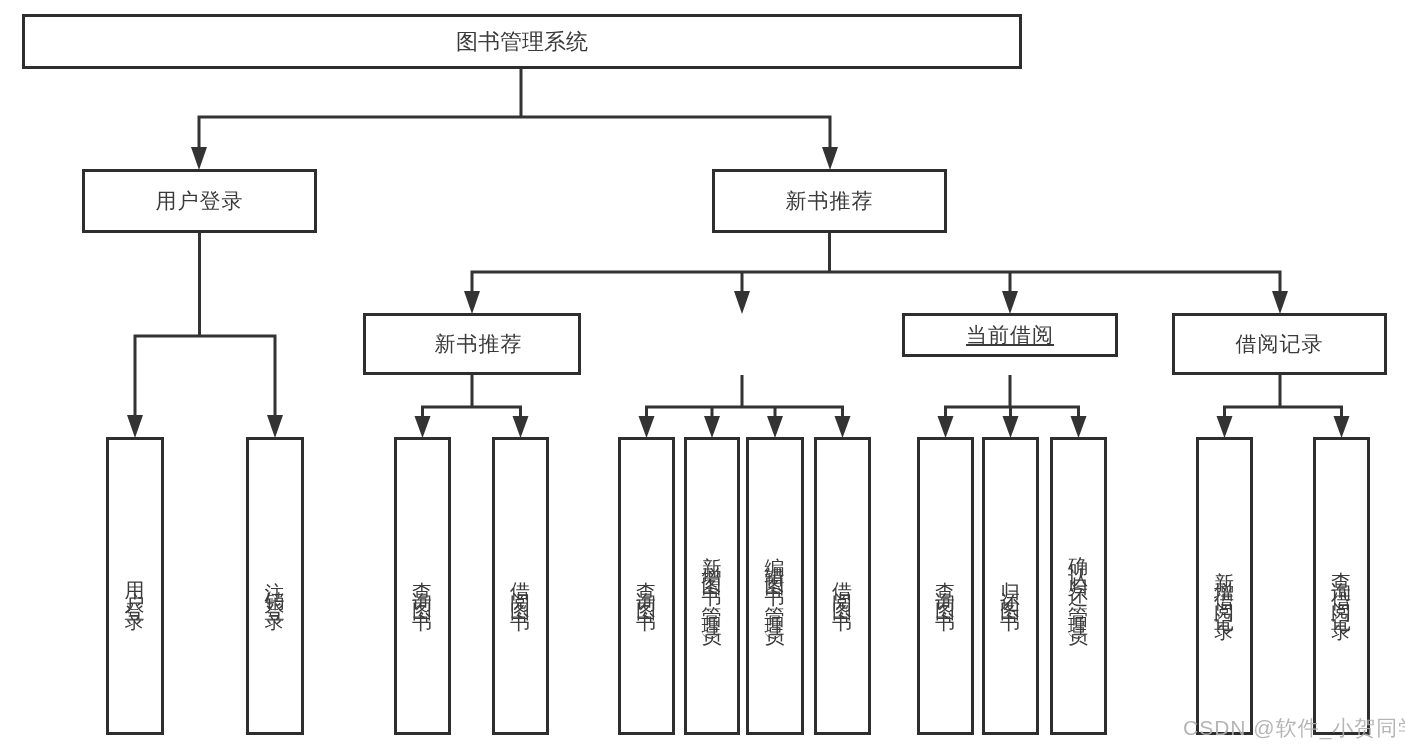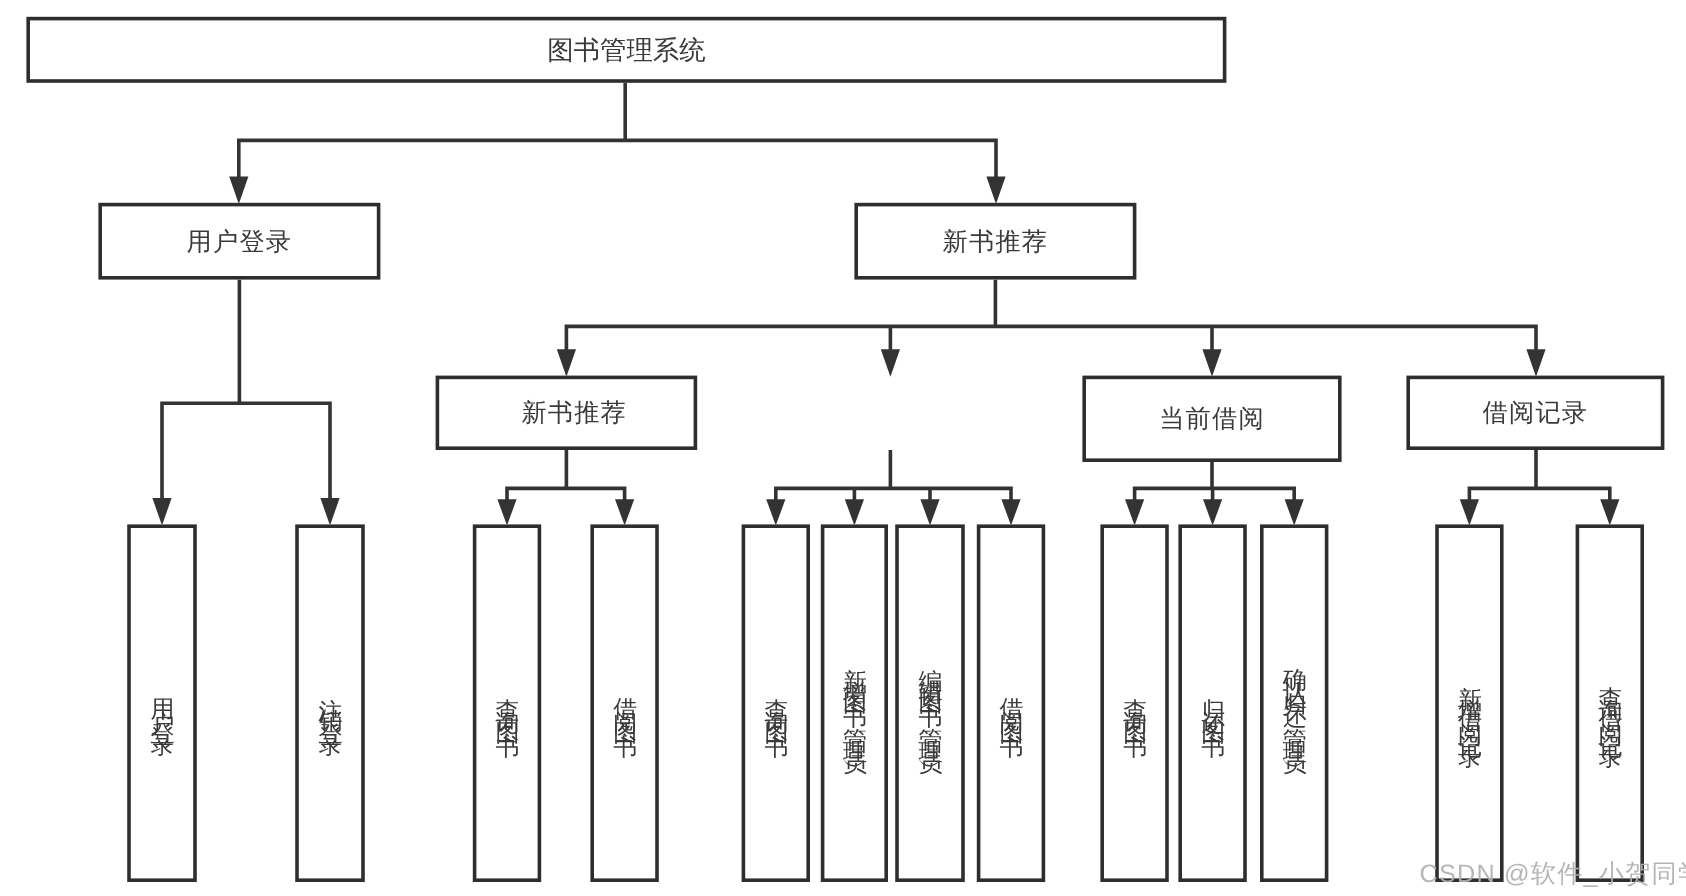--- a/index.html
+++ b/index.html
@@ -44,21 +44,21 @@
     white-space: nowrap;
   }
   
   #n-root   { left: 22px;   top: 14px;  width: 1000px; height: 55px; }
   
   #n-login  { left: 82px;   top: 169px; width: 235px;  height: 64px; }
   #n-manage { left: 712px;  top: 169px; width: 235px;  height: 64px; }
   
   #n-newbook { left: 363px;  top: 313px; width: 218px; height: 62px; padding-left: 13px; }
   #n-borrow  { left: 634px;  top: 313px; width: 216px; height: 62px; }
-  #n-current { left: 902px;  top: 313px; width: 216px; height: 72px; }
+  #n-current { left: 902px;  top: 313px; width: 216px; height: 44px; text-decoration: underline; }
   #n-records { left: 1172px; top: 313px; width: 215px; height: 62px; }
   
   .leaf { top: 437px; height: 298px; width: 58px; }
   #l-0  { left: 106px; }
   #l-1  { left: 246px; }
   #l-2  { left: 394px; width: 57px; }
   #l-3  { left: 492px; width: 57px; }
   #l-4  { left: 618px; width: 57px; }
   #l-5  { left: 684px; width: 56px; }
   #l-6  { left: 746px; }

